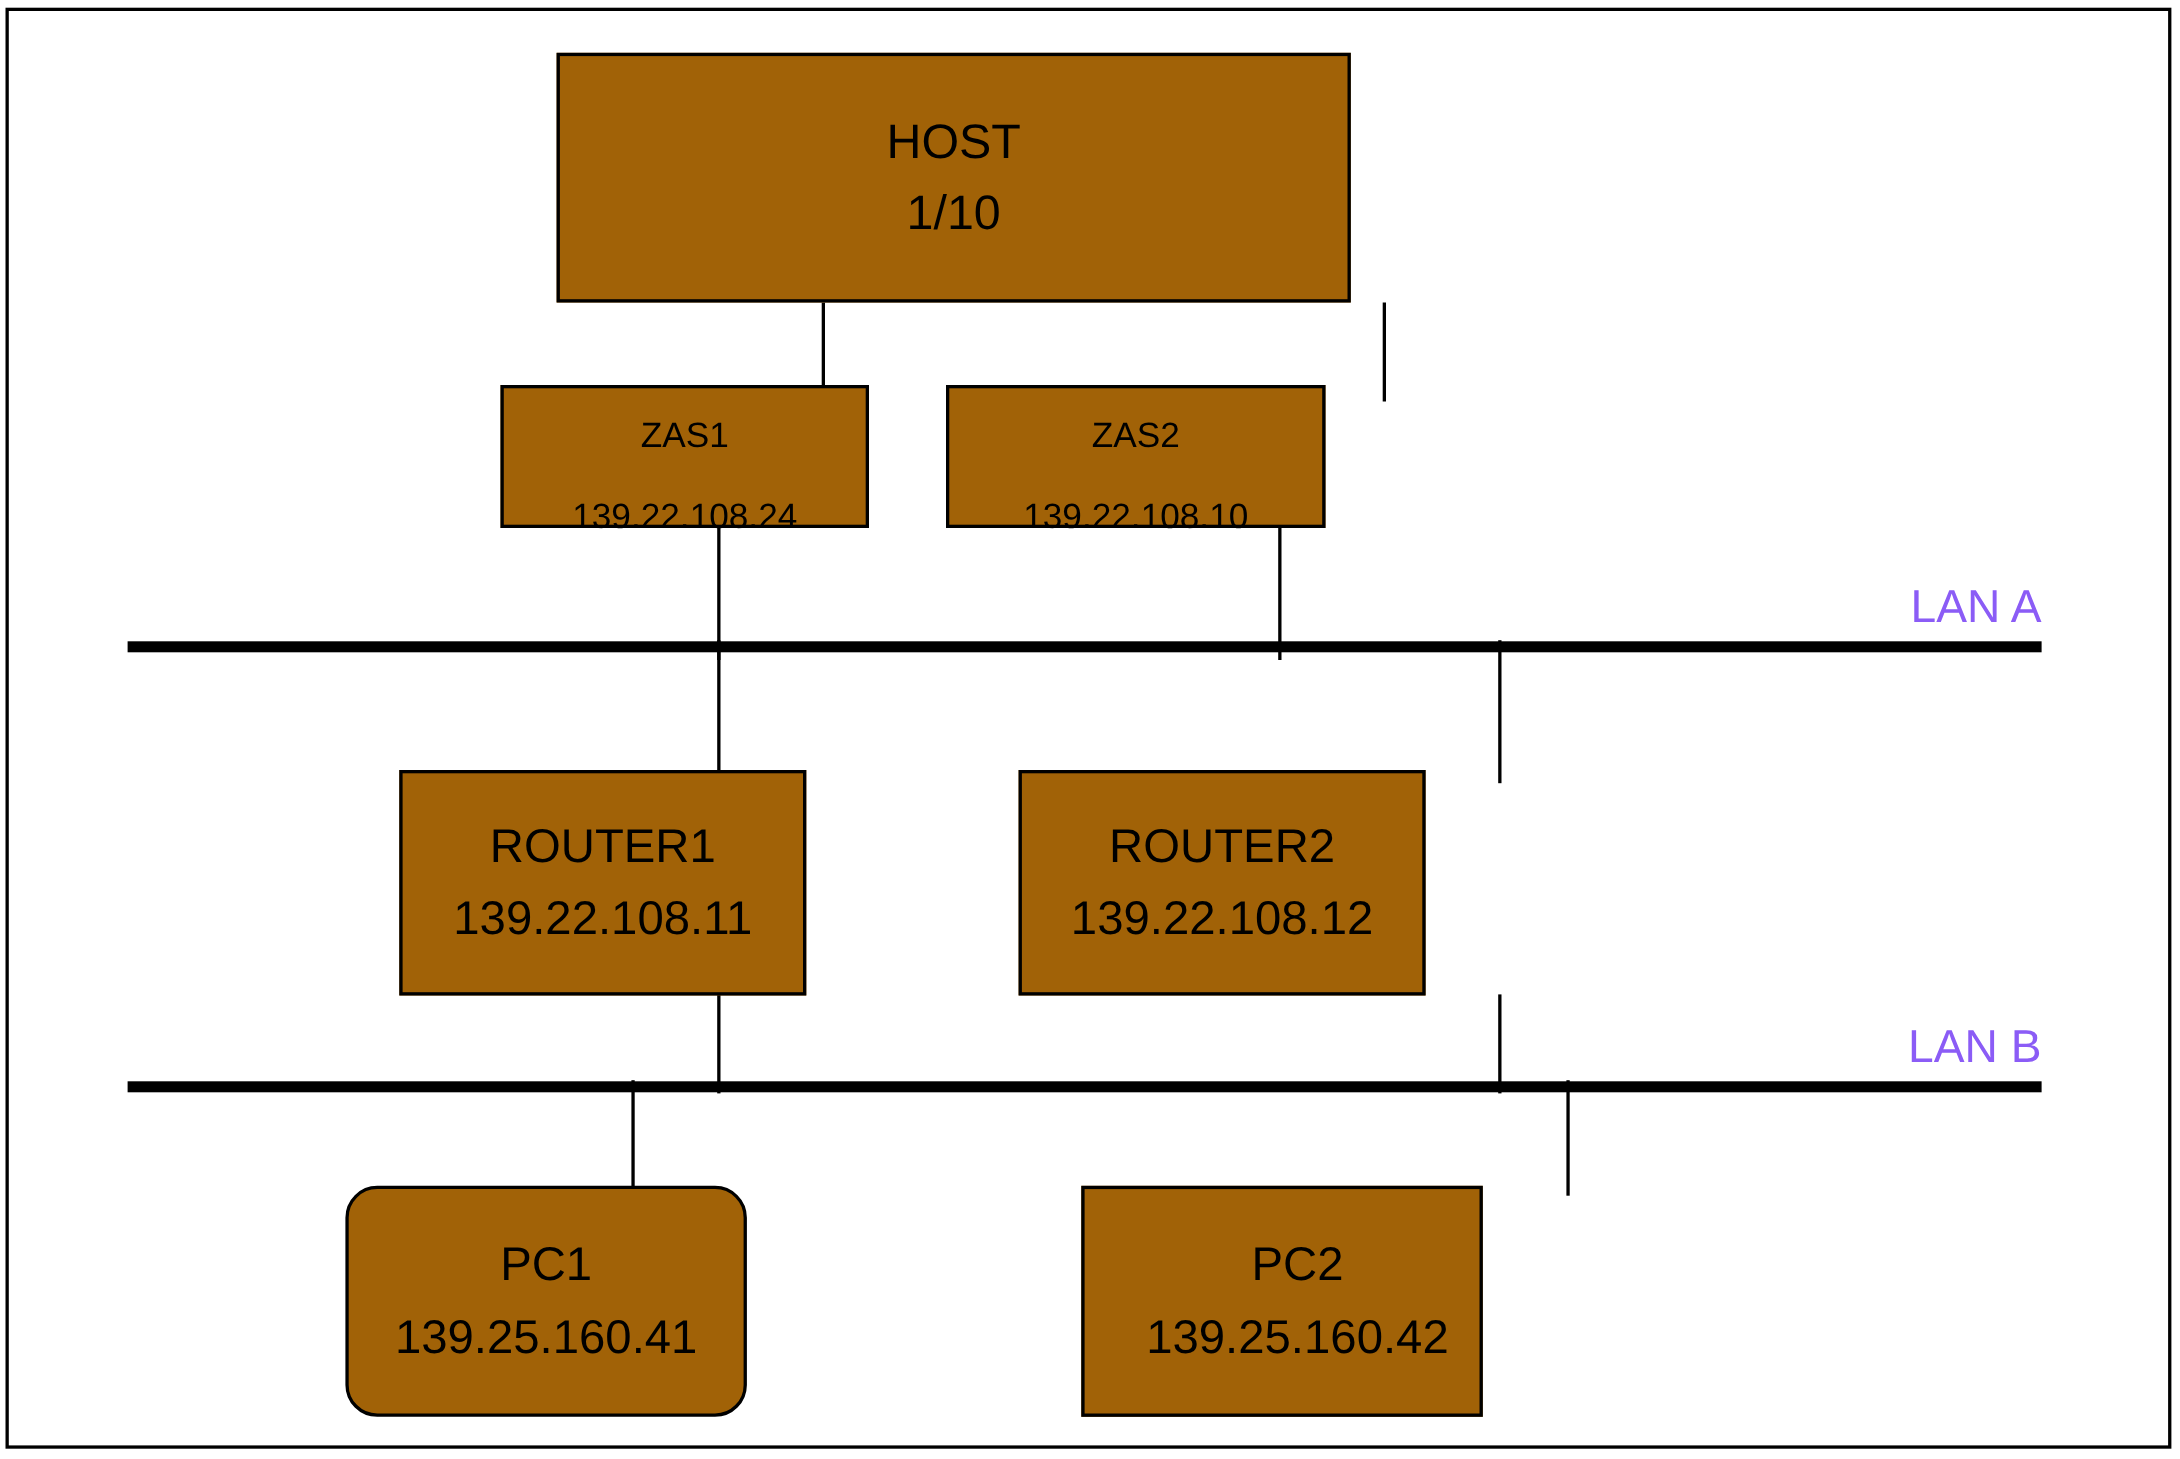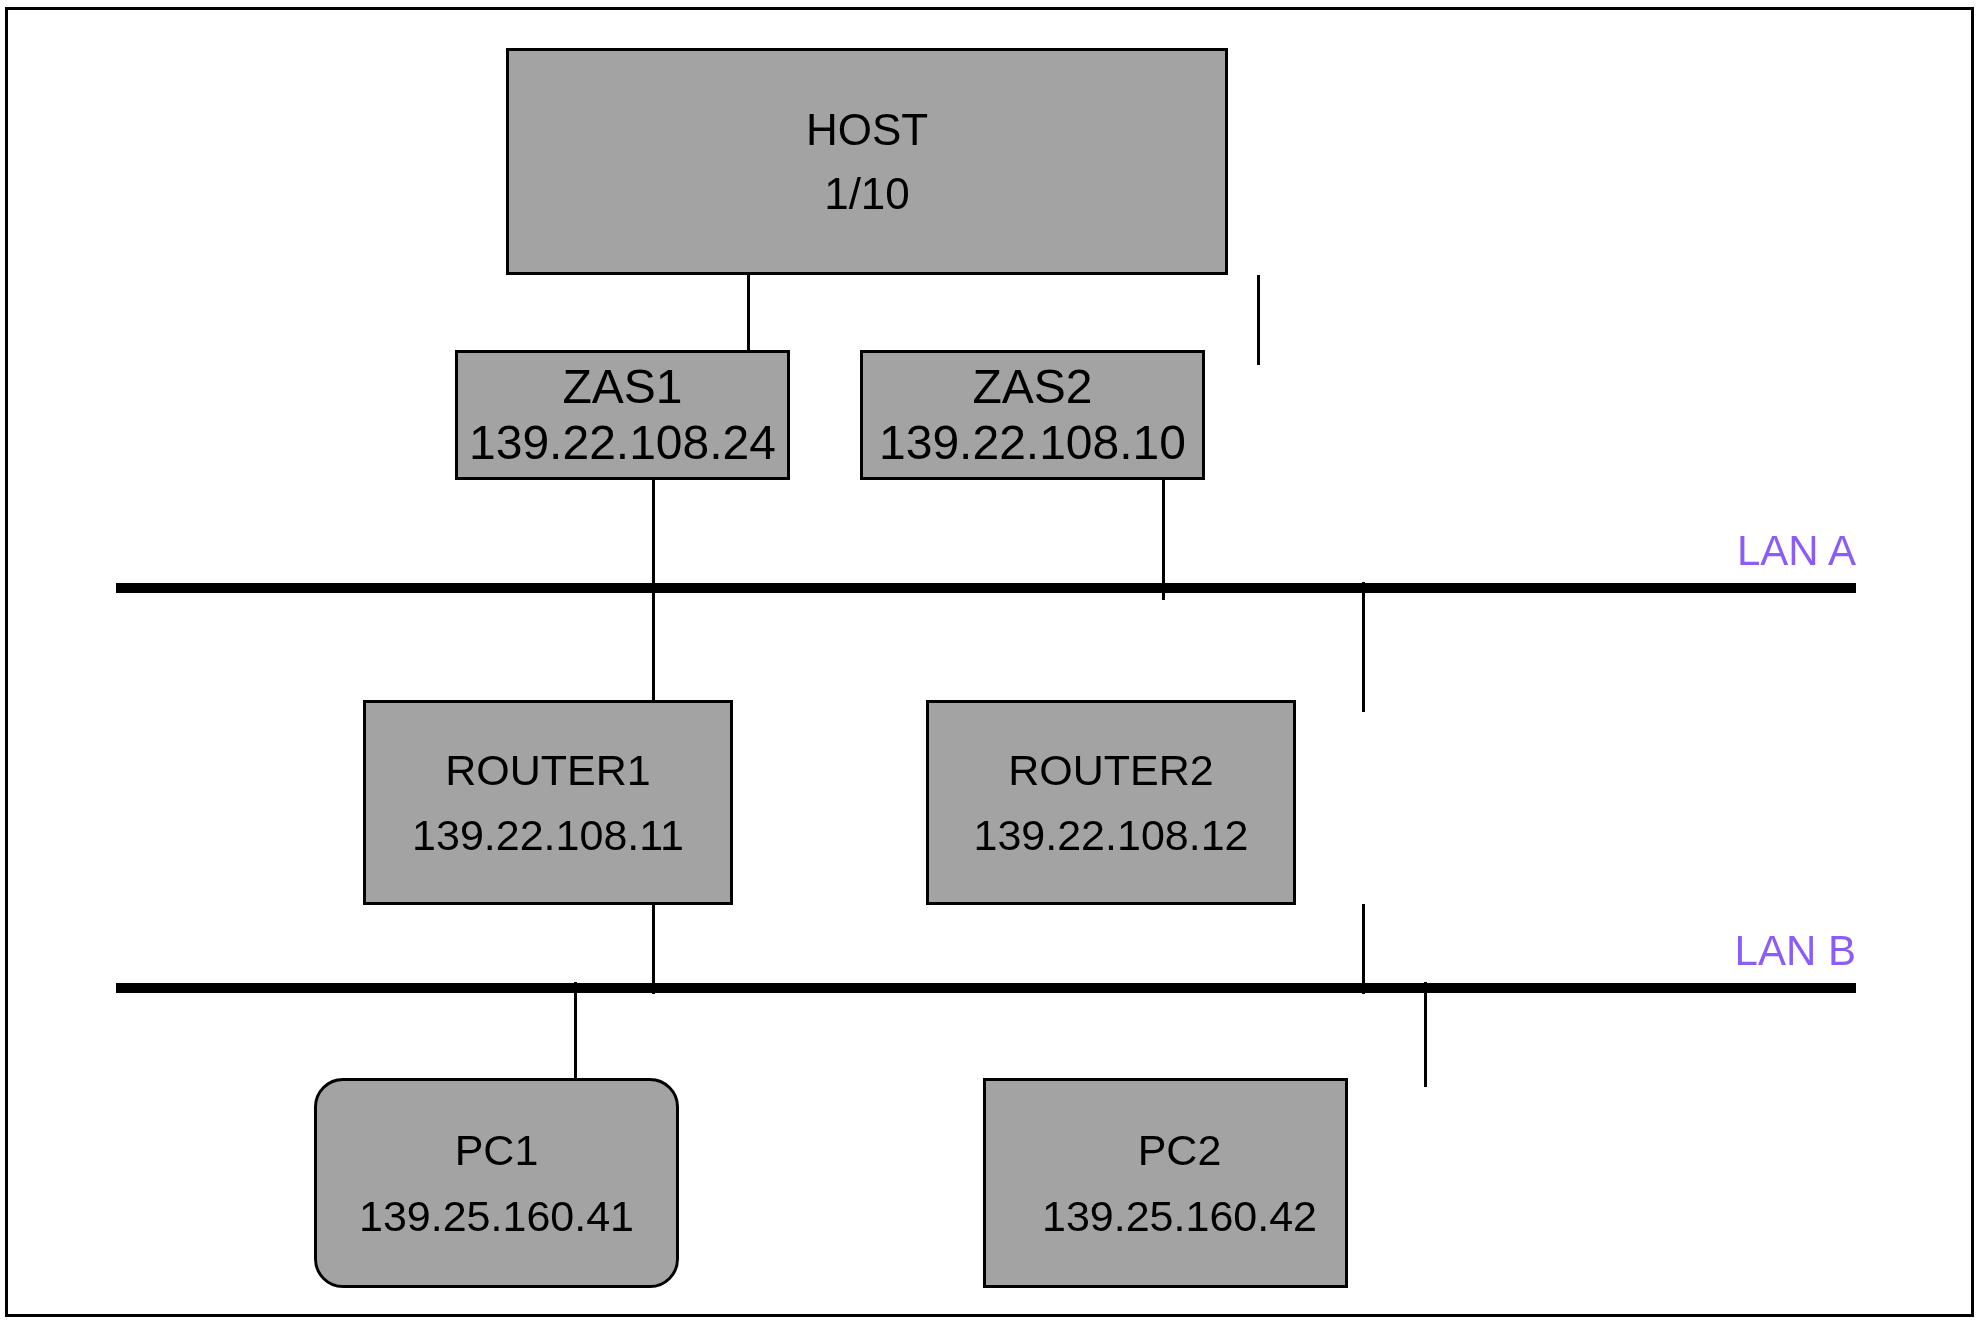--- a/index.html
+++ b/index.html
@@ -25,40 +25,40 @@
     height: 1310px;
     border: 3px solid #000000;
     box-sizing: border-box;
     background: #ffffff;
   }
   
   .node {
     position: absolute;
     box-sizing: border-box;
     border: 3px solid #000000;
-    background: #a3a3a3;
+    background: #a16207;
     display: flex;
     flex-direction: column;
     align-items: center;
     justify-content: center;
     z-index: 3;
   }
   .node .line1,
   .node .line2 {
     color: #000000;
     white-space: nowrap;
     text-align: center;
     line-height: 1.12;
   }
   .node.size-host .line1,
   .node.size-host .line2 { font-size: 44px; }
   .node.size-host .line1 { margin-bottom: 14px; }
 
   .node.size-zas .line1,
-  .node.size-zas .line2 { font-size: 48px; }
+  .node.size-zas .line2 { font-size: 32px; margin-top: 36px; }
   .node.size-zas .line1 { margin-bottom: 2px; }
 
   .node.size-router .line1,
   .node.size-router .line2 { font-size: 43px; }
   .node.size-router .line1 { margin-bottom: 16px; }
 
   .node.size-pc .line1,
   .node.size-pc .line2 { font-size: 43px; }
   .node.size-pc .line1 { margin-bottom: 18px; }
 

